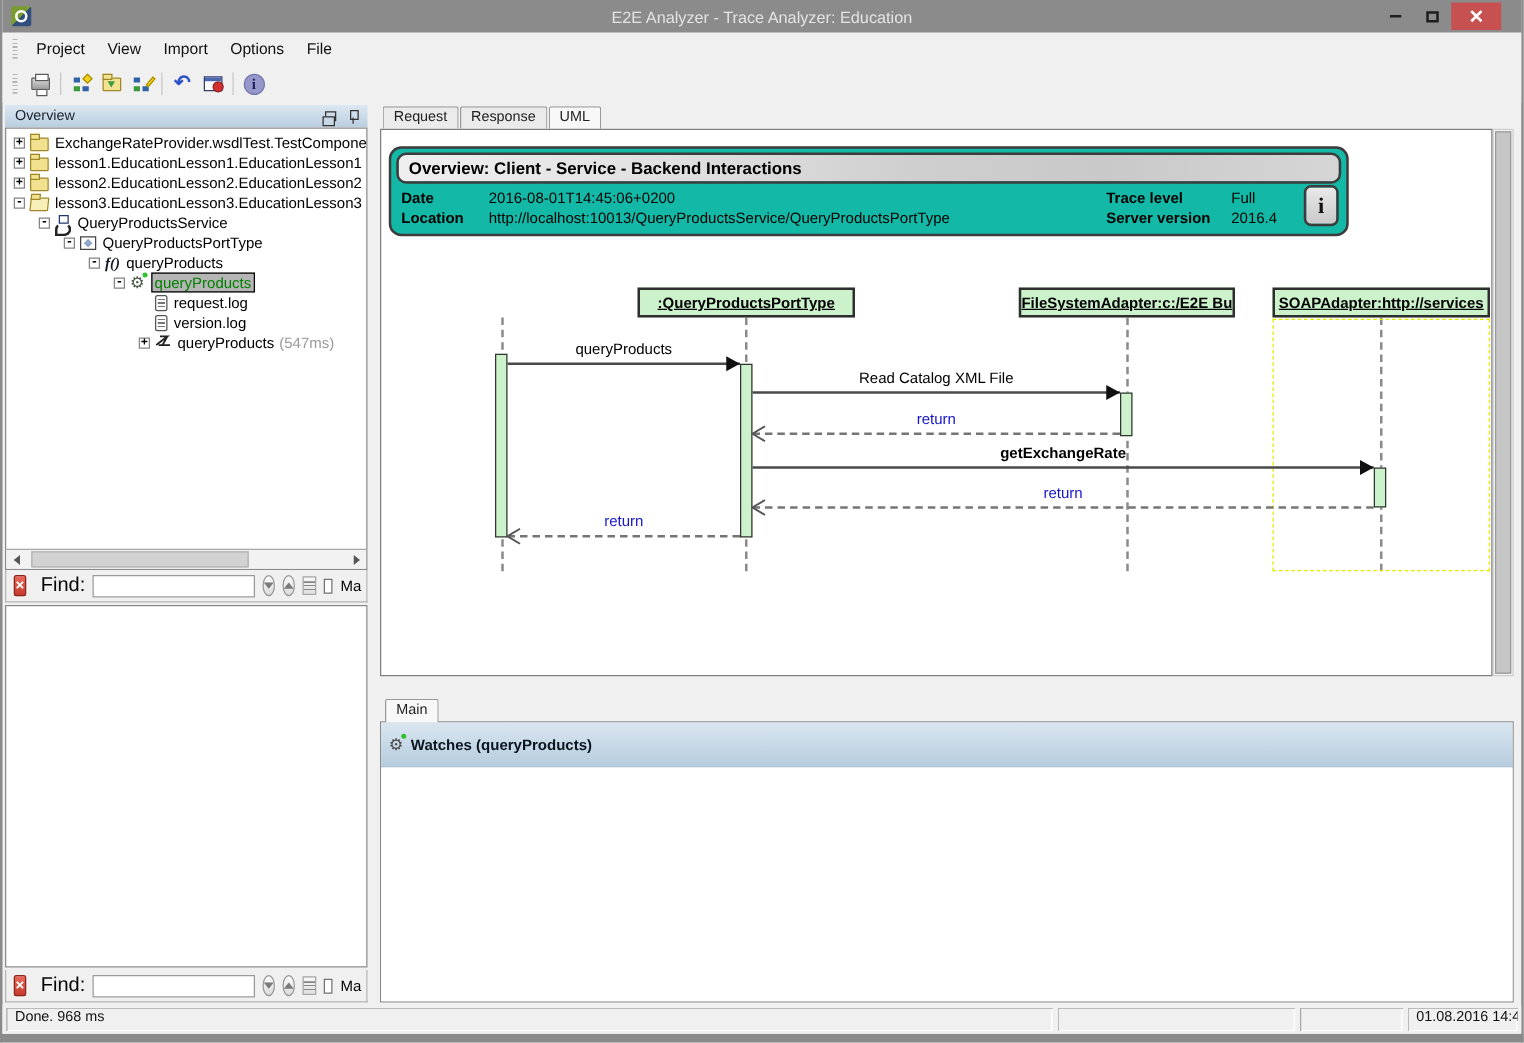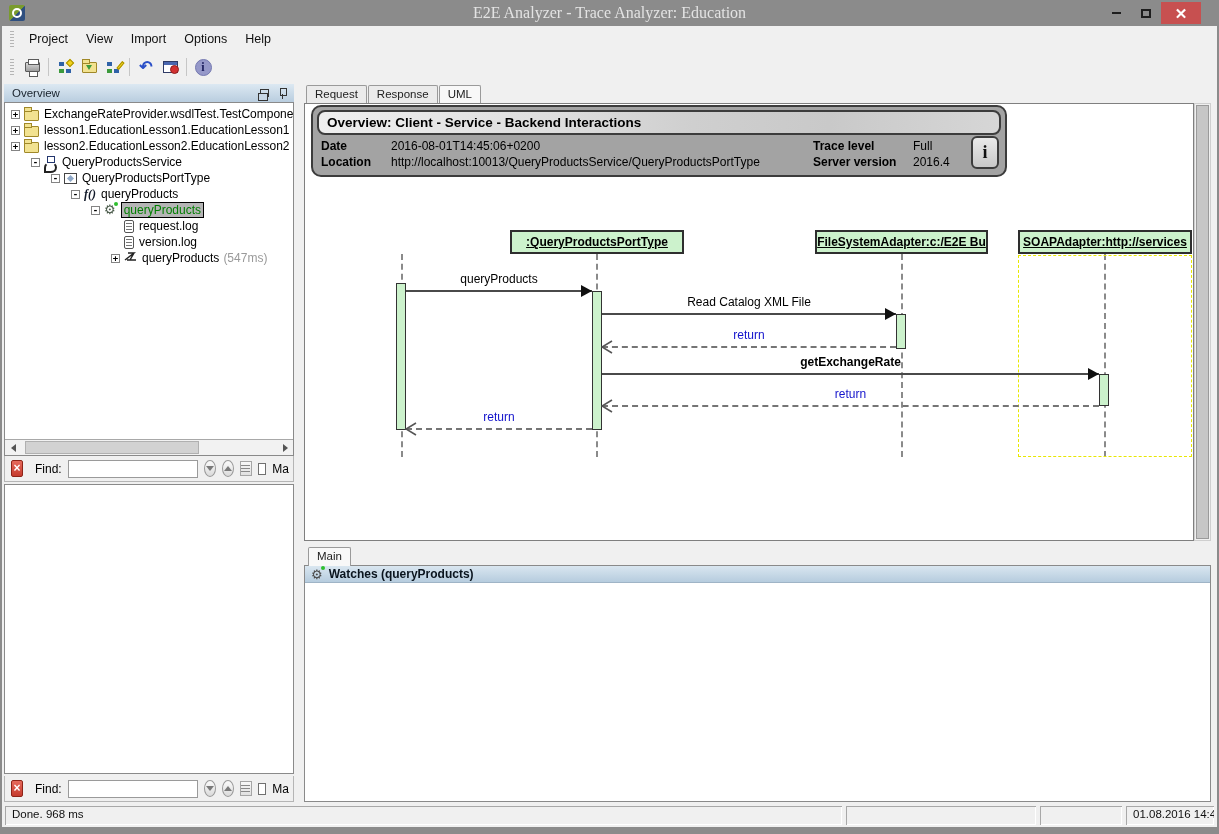--- a/index.html
+++ b/index.html
@@ -3,21 +3,21 @@
 <meta charset="utf-8">
 <style>
   * { margin:0; padding:0; box-sizing:border-box; }
   body { font-family:"Liberation Sans", sans-serif; background:#8B8B8B; }
   .window { width:1219px; height:834px; background:#F0F0F0; border-left:2px solid #8B8B8B; border-right:2px solid #8B8B8B; border-bottom:7px solid #8B8B8B; display:flex; flex-direction:column; }
 
   
   .titlebar { height:26px; background:#8B8B8B; display:flex; align-items:center; position:relative; flex:0 0 auto; }
   .app-icon { width:16px; height:16px; margin-left:7px; background:linear-gradient(135deg,#7A9B2E 0 50%,#2F4F7F 50% 100%); border-radius:2px; position:relative; }
   .app-icon::before { content:""; position:absolute; left:3px; top:3px; width:6px; height:6px; border:2px solid #fff; border-radius:50%; }
-  .title-text { position:absolute; left:0; right:0; text-align:center; color:#E3E3E3; font-size:16px;font-family:Liberation Serif, serif; }
+  .title-text { position:absolute; left:0; right:0; text-align:center; color:#E3E3E3; font-size:13px; }
   .winbtns { margin-left:auto; display:flex; align-items:center; height:100%; margin-right:16px; position:relative; z-index:2;}
   .wbtn { width:30px; height:20px; display:flex; align-items:center; justify-content:center; }
   .glyph-min { width:9px; height:2px; background:#1E1E1E; }
   .glyph-max { width:10px; height:9px; border:2px solid #1E1E1E; background:transparent; }
   .wbtn-close { width:40px; height:22px; background:#C75050; display:flex; align-items:center; justify-content:center; }
   .glyph-close { color:#fff; font-size:15px; font-weight:bold; line-height:1; }
 
   
   .menubar { height:26px; background:#F0F0F0; display:flex; align-items:center; flex:0 0 auto; }
   .grip { width:4px; height:16px; margin:0 6px 0 8px; background:repeating-linear-gradient(to bottom,#B5B5B5 0 1px,transparent 1px 3px); }
@@ -83,41 +83,41 @@
   .sel-label { background:#B5B5B5; border:1px solid #000; color:#007F00; padding:0 2px; }
   .suffix { color:#9A9A9A; margin-left:4px; }
   .hscroll { height:16px; border-top:1px solid #A8A8A8; background:#F2F2F2; display:flex; align-items:center; flex:0 0 auto; }
   .sarr { width:16px; height:100%; display:flex; align-items:center; justify-content:center; }
   .tri-l { border-top:4px solid transparent; border-bottom:4px solid transparent; border-right:5px solid #555; }
   .tri-r { border-top:4px solid transparent; border-bottom:4px solid transparent; border-left:5px solid #555; }
   .htrack { flex:1; height:100%; position:relative; }
   .hthumb { position:absolute; left:4px; top:1px; width:68%; height:13px; background:#D2D2D2; border:1px solid #B0B0B0; }
   .find-bar { height:26px; background:#F0F0F0; border:1px solid #B5B5B5; border-top:none; display:flex; align-items:center; gap:6px; padding:0 4px 0 6px; overflow:hidden; flex:0 0 auto; white-space:nowrap; }
   .fbx { width:17px; height:17px; background:linear-gradient(#E66A5C,#C53B2E); border:1px solid #8E2418; border-radius:2px; color:#fff; font-weight:bold; font-size:12px; line-height:15px; text-align:center; }
-  .find-label { font-size:12px; margin-left:6px; }
+  .find-label { font-size:16px; margin-left:6px; }
   .find-input { width:130px; height:18px; border:1px solid #9A9A9A; background:#fff; font-size:12px; padding:0 3px; }
   .cbtn { width:17px; height:17px; border-radius:50%; border:1px solid #999; background:linear-gradient(#FBFBFB,#DADADA); display:flex; align-items:center; justify-content:center; }
   .tri-d { border-left:4px solid transparent; border-right:4px solid transparent; border-top:5px solid #7A7A7A; }
   .tri-u { border-left:4px solid transparent; border-right:4px solid transparent; border-bottom:5px solid #7A7A7A; }
   .lbtn { width:17px; height:15px; border:1px solid #A5A5A5; background:linear-gradient(#F8F8F8,#E0E0E0); display:flex; align-items:center; justify-content:center; }
   .lbtn i { display:block; width:9px; height:7px; background:repeating-linear-gradient(to bottom,#888 0 1px,transparent 1px 3px); }
   .cb { width:12px; height:12px; border:1px solid #707070; background:#fff; }
   .cb-label { font-size:12px; }
   .detail-panel { flex:1 1 auto; border:1px solid #8A8A8A; background:#fff; margin-top:2px; }
   .find-bar.second { margin-top:2px; }
 
   
   .rp-tabs { height:19px; display:flex; align-items:flex-end; padding-left:2px; flex:0 0 auto; }
   .uml-row { height:438px; display:flex; flex:0 0 auto; min-width:0; }
   .uml-canvas { flex:1 1 auto; background:#fff; border:1px solid #7F7F7F; position:relative; overflow:hidden; }
   .vscroll { width:17px; flex:0 0 auto; background:#F0F0F0; border:1px solid #CFCFCF; padding:1px; }
   .vthumb { width:100%; height:100%; background:#C6C6C6; border:1px solid #9A9A9A; }
 
   
-  .ovbox { position:absolute; left:6px; top:1px; width:696px; height:72px; border:2px solid #3C3C3C; border-radius:10px; background:#a3a3a3; }
+  .ovbox { position:absolute; left:6px; top:13px; width:768px; height:72px; border:2px solid #3C3C3C; border-radius:10px; background:#14b8a6; }
   .ovbox-title { margin:3px 4px 0; height:25px; border:2px solid #3C3C3C; border-radius:8px; background:linear-gradient(90deg,#EFEFEF 0%,#DDDDDD 35%,#CFCFCF 55%,#C9C9C9 75%,#D6D6D6 100%); font-weight:bold; font-size:13.5px; color:#000; line-height:21px; padding-left:8px; white-space:nowrap; overflow:hidden; }
   .ovbox-info { position:relative; padding:3px 8px 0; font-size:12px; }
   .inforow { display:flex; line-height:16px;align-items:center; }
   .infolabel { font-weight:bold; width:70px; flex:0 0 auto; }
   .infoval { white-space:nowrap; }
   .info-right { position:absolute; right:44px; top:3px; text-align:left; }
   .inforow-r { display:flex; line-height:16px; }
   .infolabel-r { font-weight:bold; width:100px; text-align:left; }
   .infoval-r { width:48px; }
   .ibtn { position:absolute; right:6px; top:1px; width:28px; height:33px; border:2px solid #3C3C3C; border-radius:6px; background:linear-gradient(#E9E9E9,#C9C9C9); font-family:"Liberation Serif",serif; font-weight:bold; font-size:18px; text-align:center; line-height:29px; color:#111; }
@@ -129,23 +129,23 @@
   .act { position:absolute; width:10px; background:#CCF2CC; border:1px solid #333; }
   .msg-line { position:absolute; height:0; }
   .call { border-top:2px solid #4A4A4A; }
   .ret { border-top:2px dashed #757575; }
   .arrow-solid { position:absolute; width:0; height:0; border-top:6px solid transparent; border-bottom:6px solid transparent; border-left:11px solid #101010; }
   .arrow-open { position:absolute; }
   .msg-label { position:absolute; font-size:12px; color:#000; text-align:center; white-space:nowrap; }
   .msg-label.return { color:#1414CC; }
 
   
-  .main-tab-row { height:24px; display:flex; align-items:flex-end; padding-left:4px; flex:0 0 auto; }
+  .main-tab-row { height:36px; display:flex; align-items:flex-end; padding-left:4px; flex:0 0 auto; }
   .watches { flex:1 1 auto; border:1px solid #8A8A8A; background:#fff; display:flex; flex-direction:column; min-height:0; }
-  .watches-header { height:17px; background:linear-gradient(#D9E6F0,#B6CCDE); border-bottom:1px solid #9FB4C6; display:flex; align-items:center; gap:6px; padding:0 6px; flex:0 0 auto; }
+  .watches-header { height:36px; background:linear-gradient(#D9E6F0,#B6CCDE); border-bottom:1px solid #9FB4C6; display:flex; align-items:center; gap:6px; padding:0 6px; flex:0 0 auto; }
   .watches-title { font-weight:bold; font-size:12px; color:#0A141E; }
   .ic-gear2 { position:relative; font-size:13px; line-height:13px; color:#4A4A4A; }
   .ic-gear2::before { content:"\2699"; }
   .ic-gear2::after { content:""; position:absolute; right:-2px; top:-2px; width:4px; height:4px; background:#2FBF2F; border-radius:50%; }
   .watches-body { flex:1; background:#fff; }
 
   
   .statusbar { height:23px; background:#F0F0F0; display:flex; gap:4px; padding:2px 3px; flex:0 0 auto; }
   .sb-panel { box-shadow:inset 1px 1px 0 #A8A8A8, inset -1px -1px 0 #FFFFFF; padding:2px 7px; font-size:11.5px; color:#111; white-space:nowrap; overflow:hidden; }
   .sb-1 { flex:1 1 auto; }
@@ -173,21 +173,21 @@
         </span>
     </span>
   </div>
 
   <div class="menubar">
     <span class="grip"></span>
     <span class="menu-item">Project</span>
     <span class="menu-item">View</span>
     <span class="menu-item">Import</span>
     <span class="menu-item">Options</span>
-    <span class="menu-item">Help</span>
+    <span class="menu-item">File</span>
   </div>
 
   <div class="toolbar">
     <span class="grip"></span>
     <span class="tbi">
         <span class="ic-printer"></span>
       </span>
     <span class="tsep"></span>
     <span class="tbi">
         <span class="ic-tree">
@@ -234,20 +234,25 @@
             </div>
           <div class="trow" style="padding-left:6px">
               <span class="exp plus"></span>
               <span class="ticon ic-folder"></span>
               <span>lesson1.EducationLesson1.EducationLesson1</span>
             </div>
           <div class="trow" style="padding-left:6px">
               <span class="exp plus"></span>
               <span class="ticon ic-folder"></span>
               <span>lesson2.EducationLesson2.EducationLesson2</span>
+            </div>
+          <div class="trow" style="padding-left:6px">
+              <span class="exp minus"></span>
+              <span class="ticon ic-folder open"></span>
+              <span>lesson3.EducationLesson3.EducationLesson3</span>
             </div>
           <div class="trow" style="padding-left:26px">
               <span class="exp minus"></span>
               <span class="ticon ic-service"></span>
               <span>QueryProductsService</span>
             </div>
           <div class="trow" style="padding-left:46px">
               <span class="exp minus"></span>
               <span class="ticon ic-porttype"></span>
               <span>QueryProductsPortType</span>

